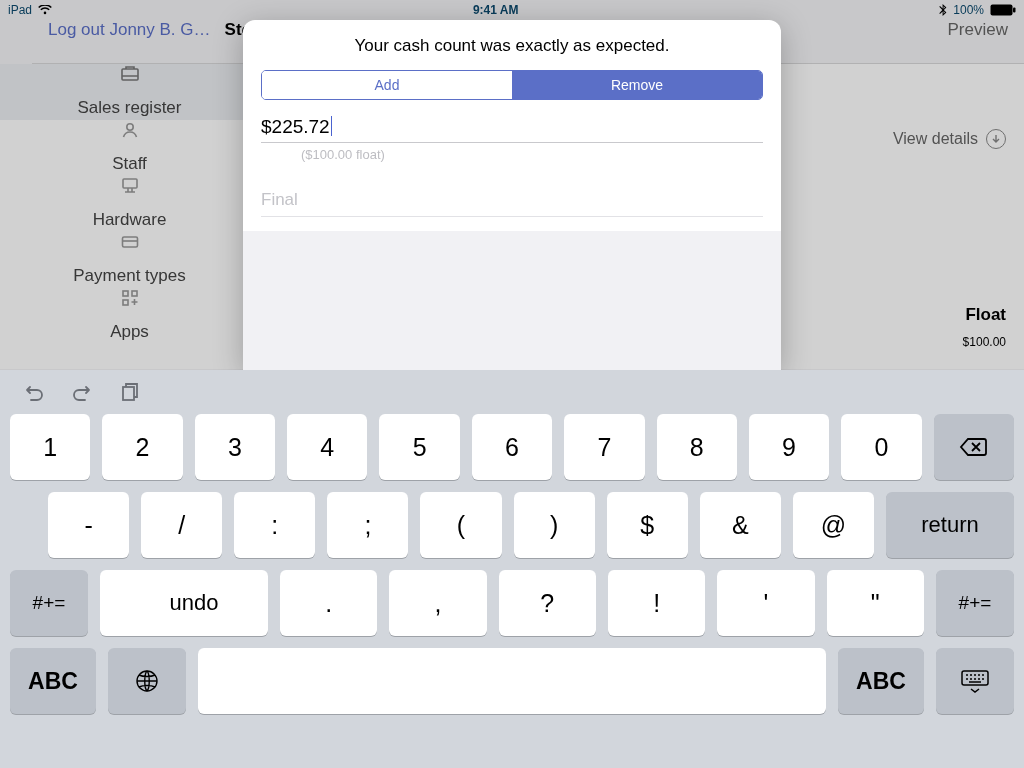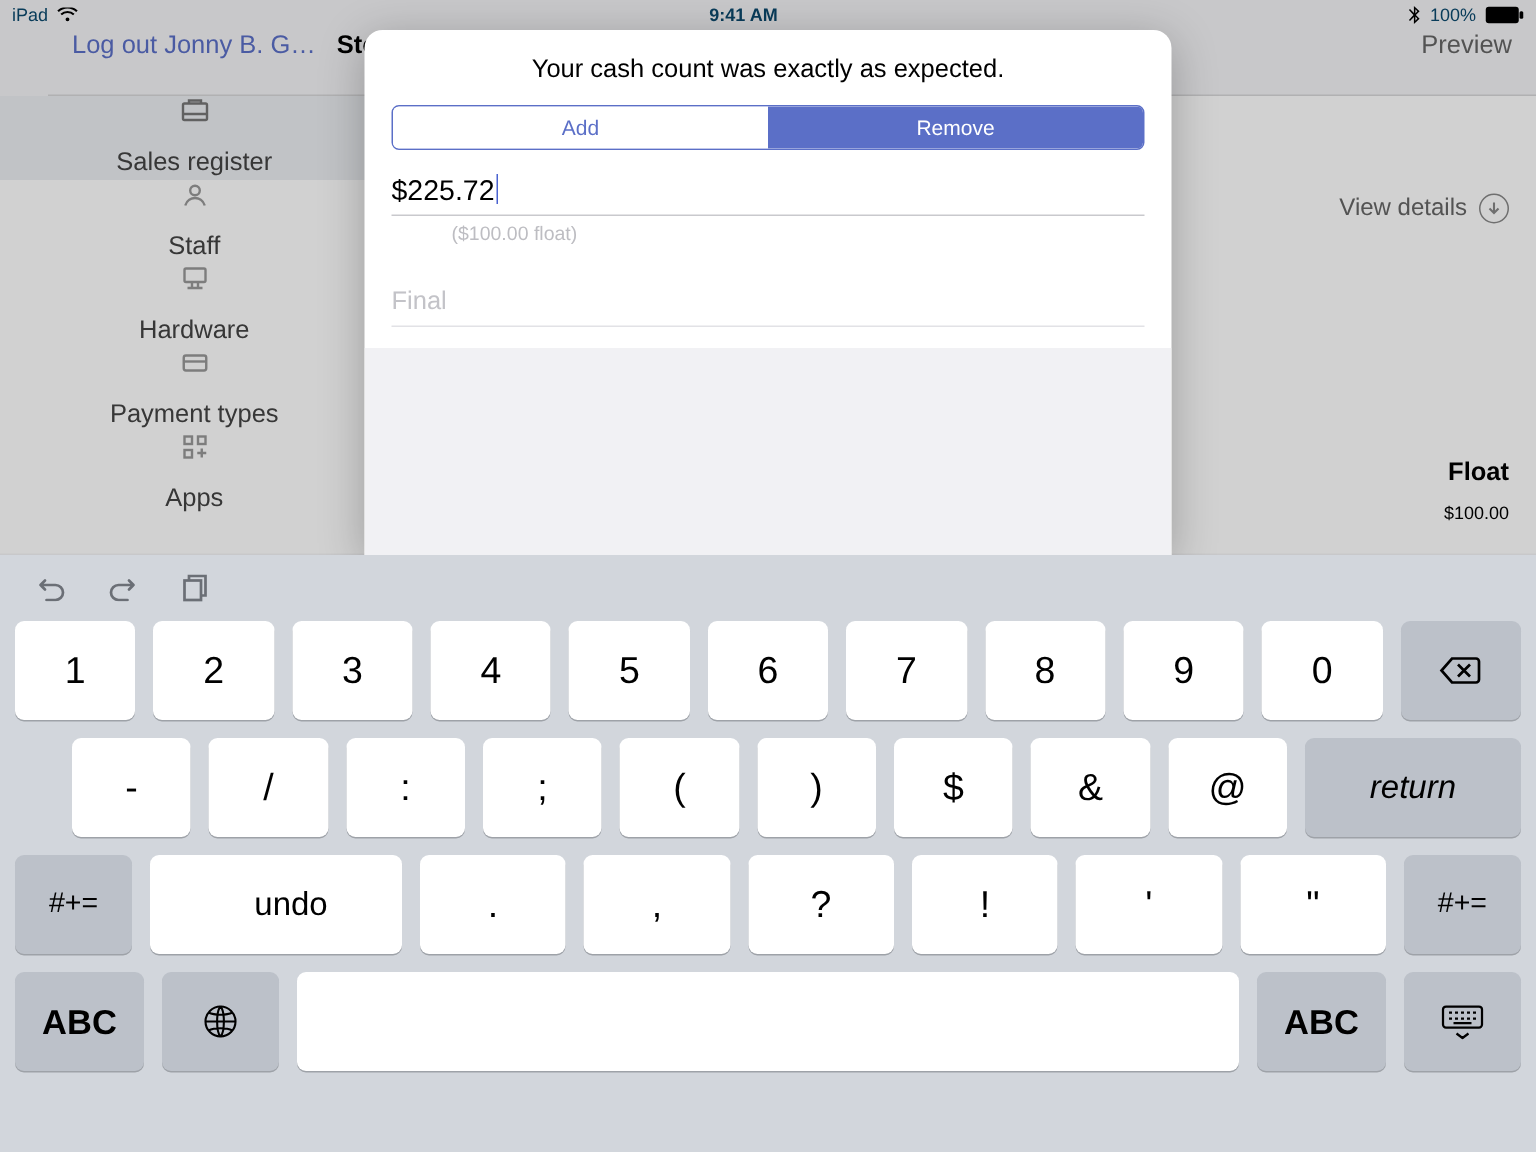--- a/index.html
+++ b/index.html
@@ -49,21 +49,21 @@
   .mfoot { flex:1; background:#f1f1f4; margin-top:14px;}
 
   
   .kbd { position:absolute; left:0; right:0; bottom:0; height:398px; background:#d2d6dc; padding-top:6px;}
   .kbar { height:32px; display:flex; align-items:center; gap:24px; padding:0 22px; color:#6b6f76;}
   .krow { display:flex; gap:12px; padding:6px 10px; }
   .key { background:#fff; border-radius:6px; box-shadow:0 1px 0 #9ea2a8; display:flex; align-items:center; justify-content:center; font-size:25px; color:#000; height:66px; }
   .key.dark { background:#bcc1c9; }
   .krow.r1 .key { flex:1; }
   .krow.r2 { padding-left:48px; }
-  .krow.r2 .key.dark { width:144px; flex:none;font-style:italic; }
+  .krow.r2 .key.dark { width:128px; flex:none; }
   .krow.r2 .key:not(.dark){ flex:1; }
   .krow.r3 .key.side { width:78px; flex:none; font-size:19px;}
   .krow.r3 .key.undo { width:168px; flex:none; font-size:22px;padding-left:20px;}
   .krow.r3 .key.mid { flex:1; }
   .krow.r4 .key { height:66px;}
   .krow.r4 .abc { width:86px; font-size:23px;font-weight:bold;}
   .krow.r4 .globe { width:78px;}
   .krow.r4 .space { flex:1; }
   .krow.r4 .dismiss { width:78px;}
   svg { display:block; }

